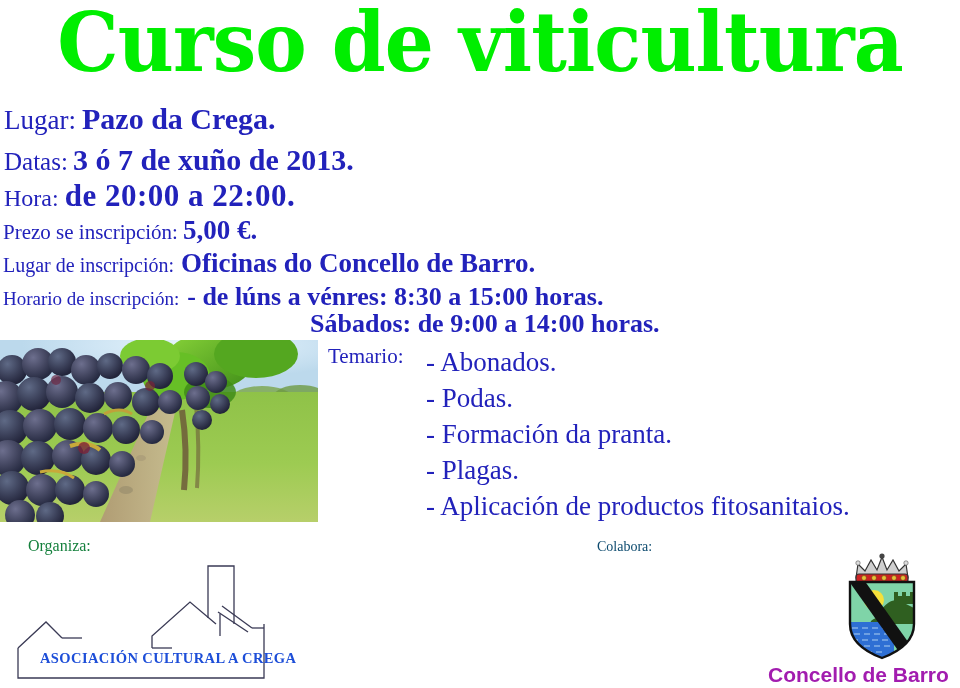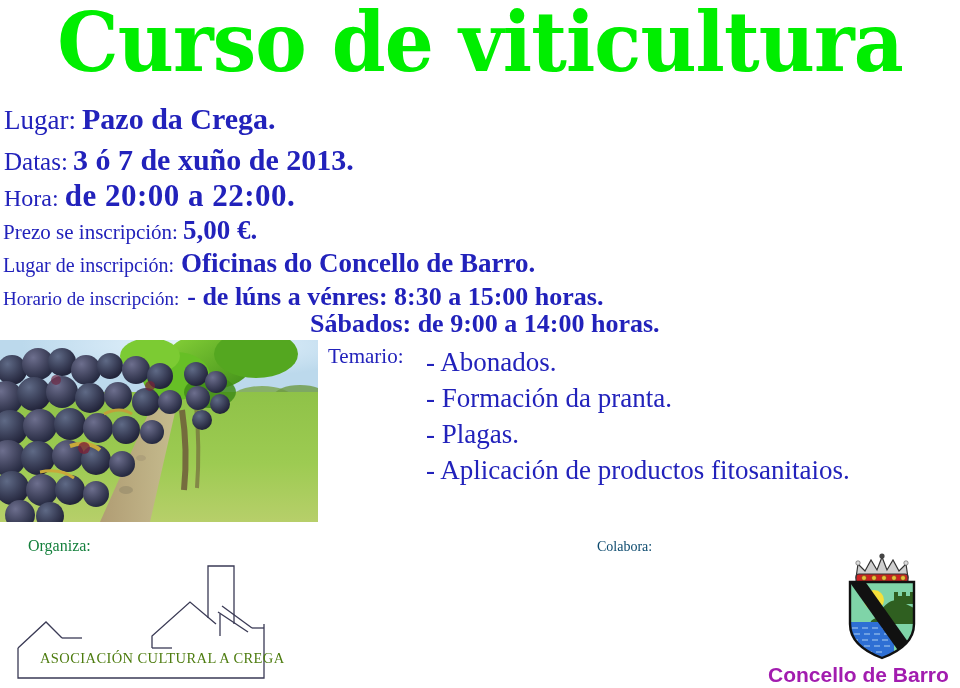--- a/index.html
+++ b/index.html
@@ -120,22 +120,22 @@
     top: 558px;
     width: 270px;
     height: 125px;
   }
   #asoc-logo-text {
     position: absolute;
     left: 40px;
     top: 650px;
     font-size: 14.5px;
     letter-spacing: 0.4px;
-    color: #4d7c0f;
-    font-weight: normal;
+    color: #1d4ed8;
+    font-weight: bold;
     white-space: nowrap;
   }
 
   
   #coat-of-arms {
     position: absolute;
     left: 836px;
     top: 552px;
     width: 92px;
     height: 110px;
@@ -179,20 +179,21 @@
 <div class="info-line" id="line-horarioins">
   <span class="lbl">Horario de inscripción:</span><span class="val">- de lúns a vénres: 8:30 a 15:00 horas.</span>
 </div>
 
 <div class="info-line" id="line-sabados">Sábados: de 9:00 a 14:00 horas.</div>
 
 <div id="temario-label">Temario:</div>
 
 <ul id="temario-list">
   <li>- Abonados.</li>
+  <li>- Podas.</li>
   <li>- Formación da pranta.</li>
   <li>- Plagas.</li>
   <li>- Aplicación de productos fitosanitaios.</li>
 </ul>
 
 <div id="vineyard-photo">
   <svg width="318" height="182" viewBox="0 0 318 182">
     <defs>
       <radialGradient id="skyG" cx="62%" cy="8%" r="55%">
         <stop offset="0%" stop-color="#eaf6ff"></stop>

